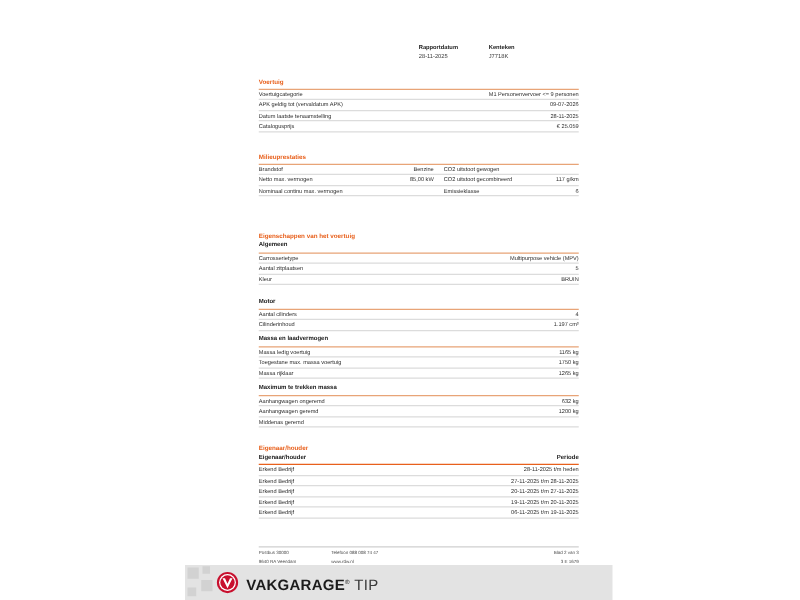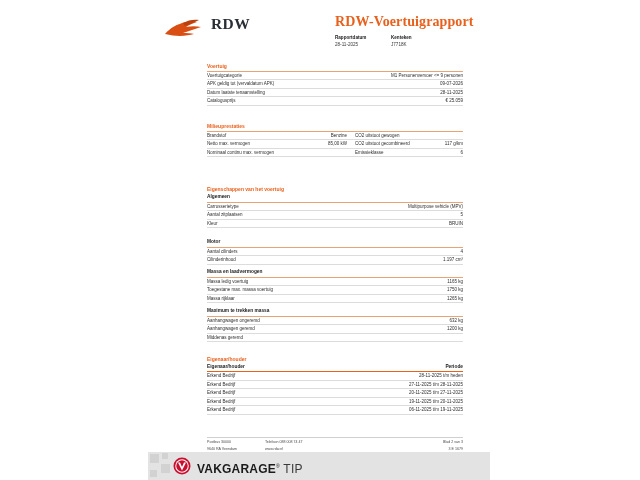--- a/index.html
+++ b/index.html
@@ -224,29 +224,21 @@
     font-weight: normal;
   }
 </style>
 </head>
 <body>
 
 <div class="page">
 
   <div class="header">
 
-    <div class="logo-wrap">
-      <svg class="logo-mark" viewBox="0 0 42 22">
-        <path d="M2 17 C7 11, 14 7, 23 5 C27 4, 31 4, 34 5 C30 6, 26 8, 23 10 C28 9, 33 9, 38 10 C32 12, 26 14, 20 16 C24 16, 28 16, 31 17 C24 19, 14 20, 2 17 Z" fill="#d94e13"></path>
-        <path d="M20 6 C25 3, 31 2, 36 3 C32 5, 27 7, 22 9 Z" fill="#b8410f"></path>
-      </svg>
-      <div class="logo-text">RDW</div>
-    </div>
-
-    <div class="report-title">RDW-Voertuigrapport</div>
+
 
     <div class="meta">
       <div class="meta-col c1">
         <div class="meta-label">Rapportdatum</div>
         <div class="meta-value">28-11-2025</div>
       </div>
       <div class="meta-col c2">
         <div class="meta-label">Kenteken</div>
         <div class="meta-value">J7718K</div>
       </div>

